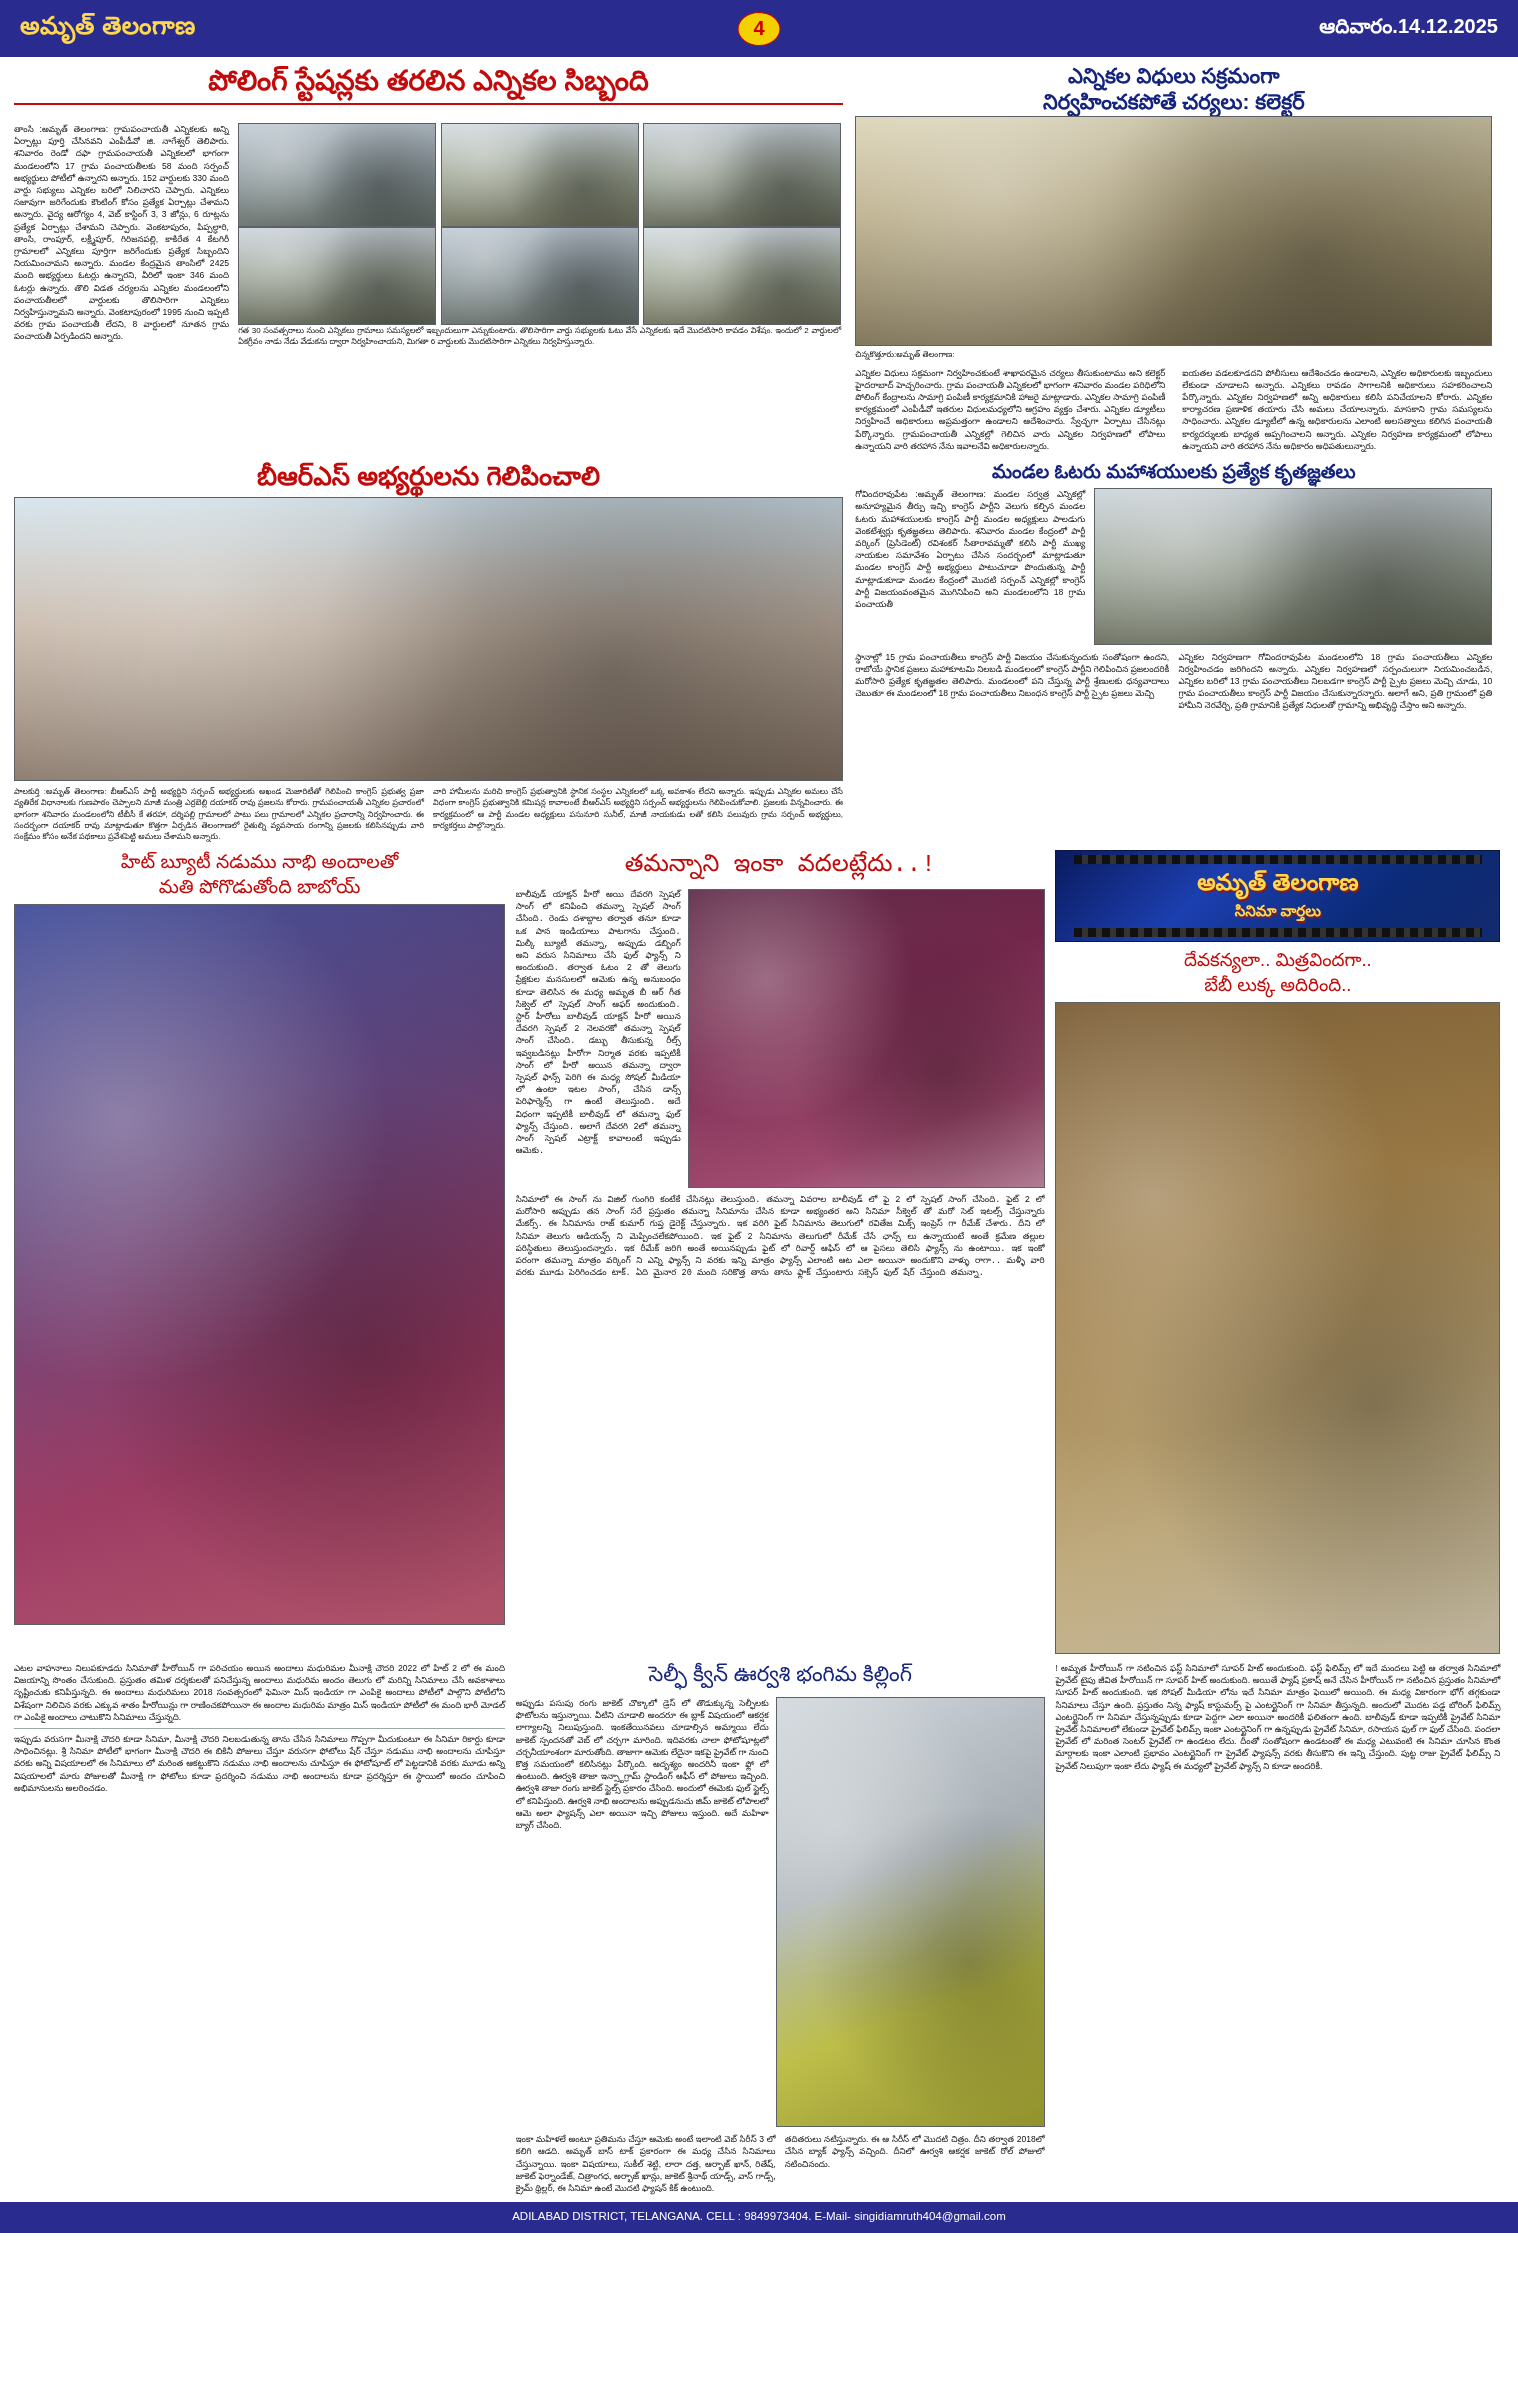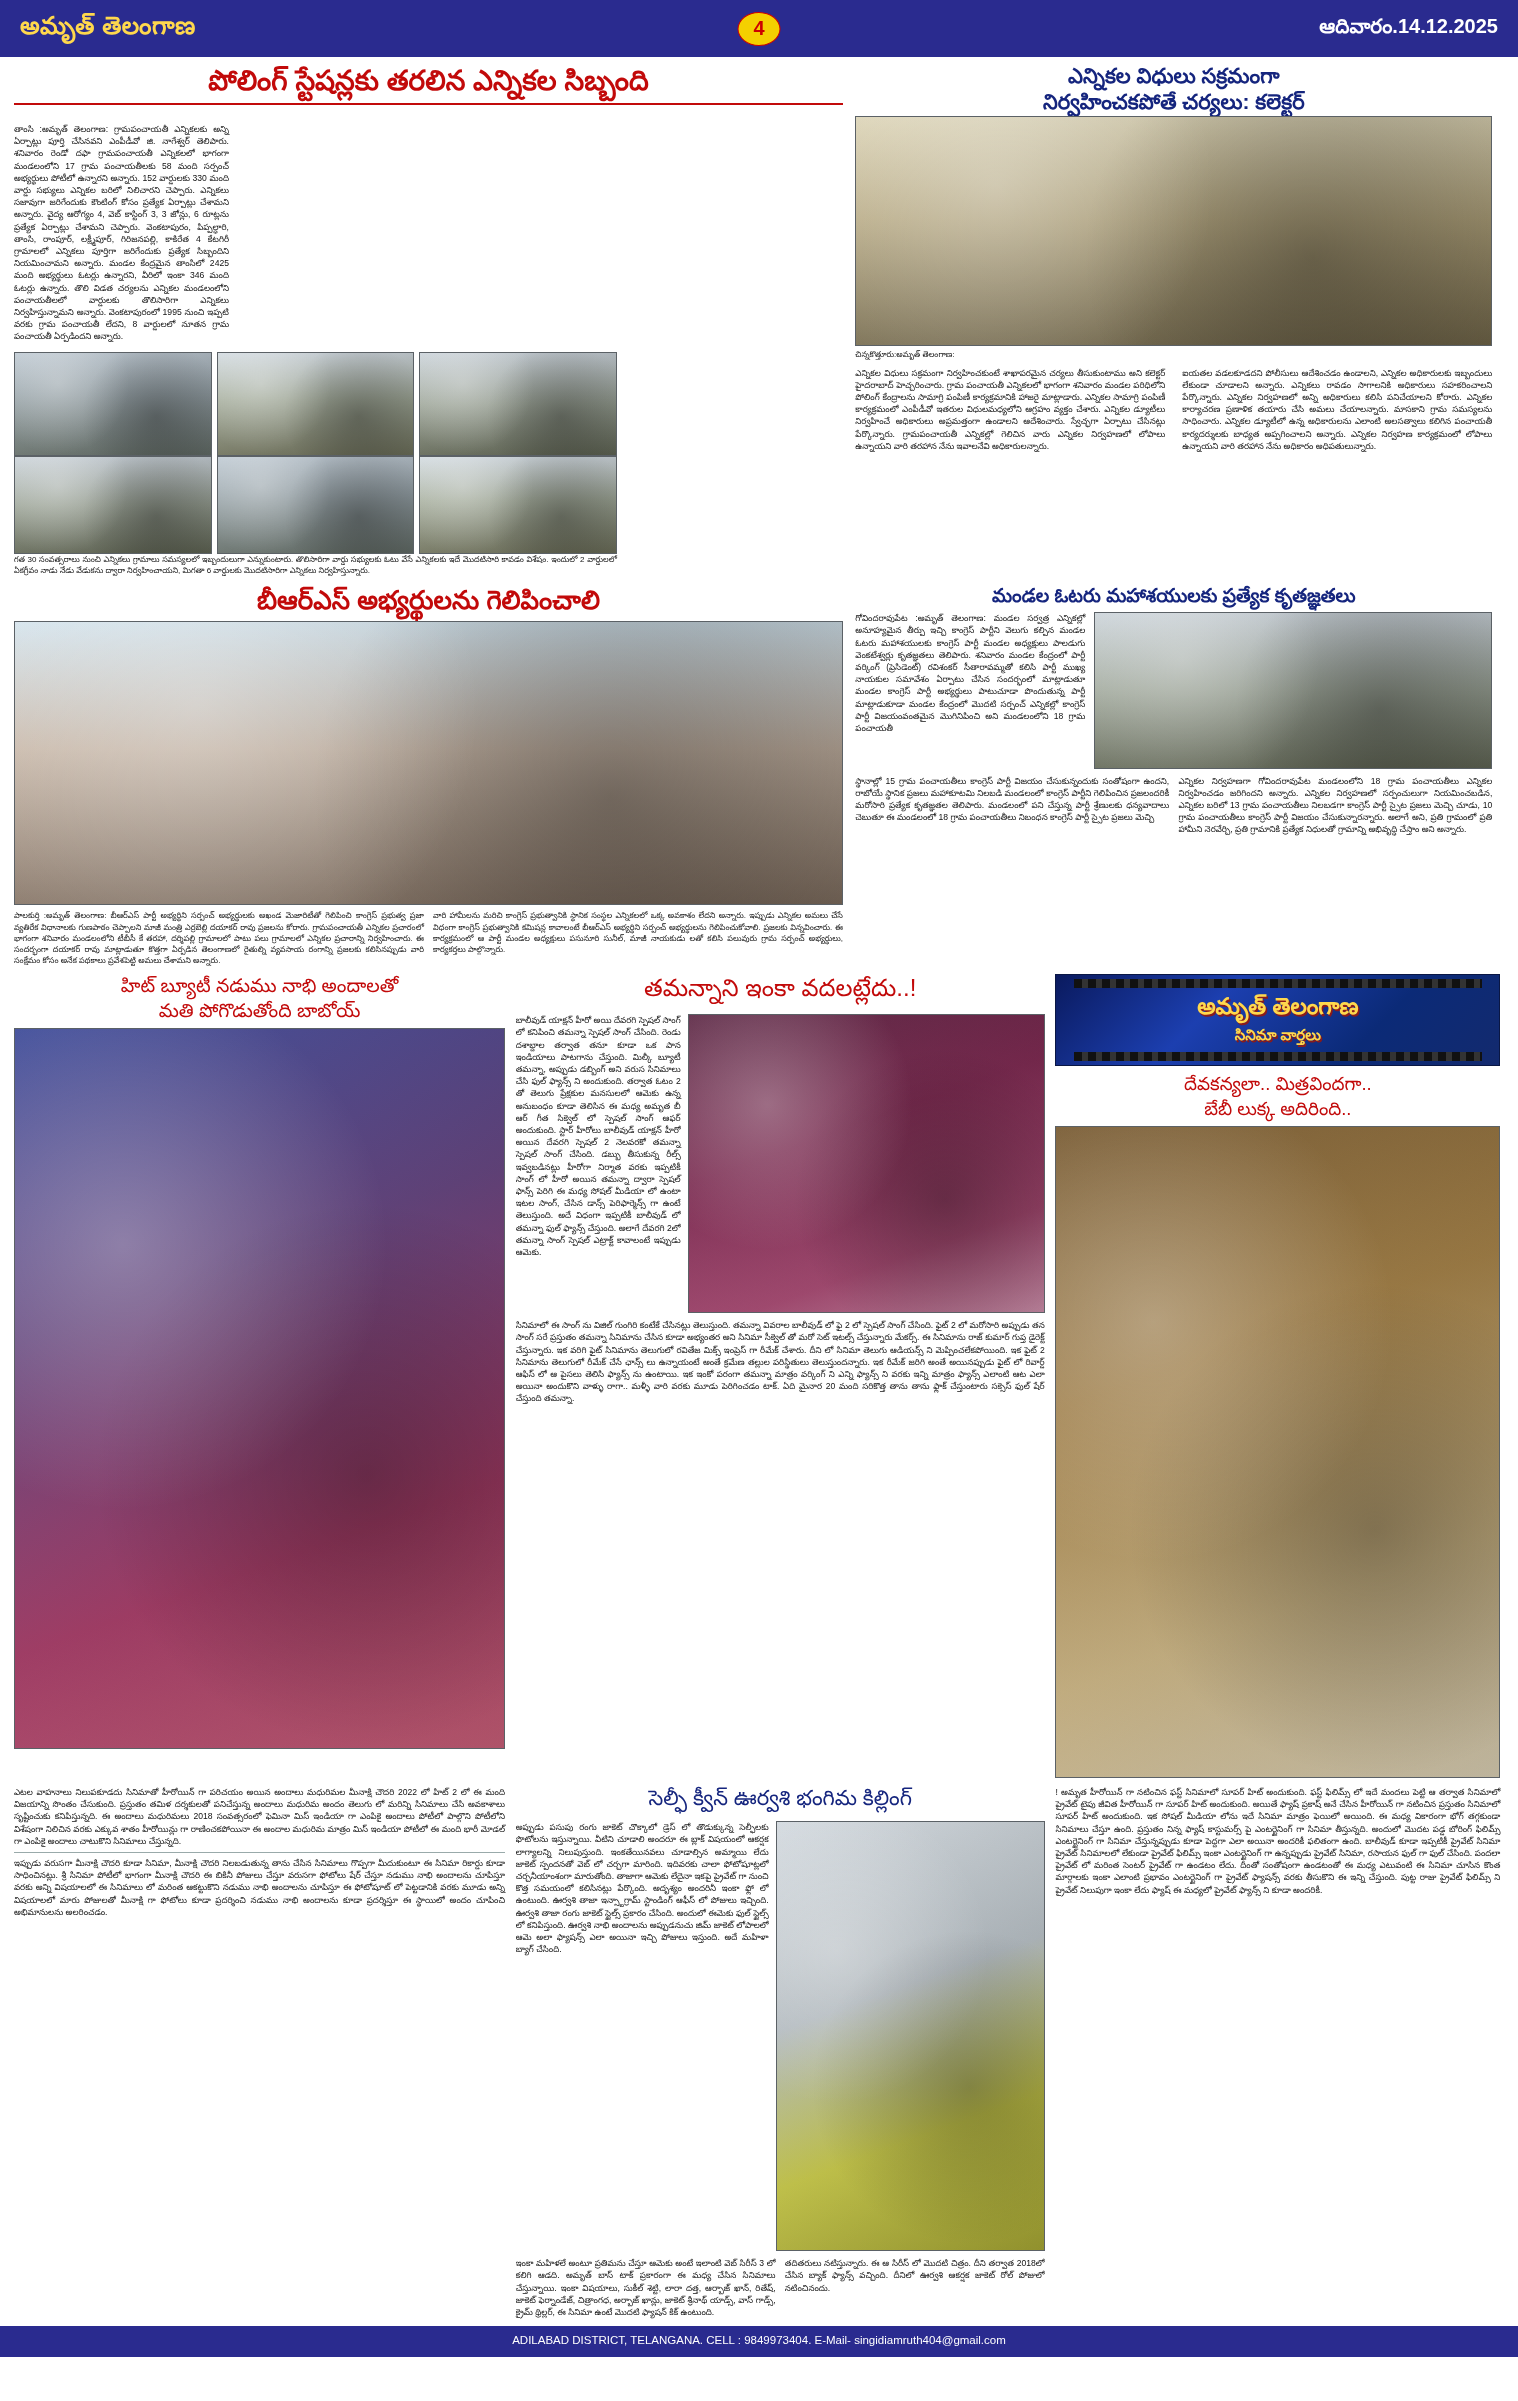--- a/index.html
+++ b/index.html
@@ -106,21 +106,21 @@
   .ph-yellow{ background:linear-gradient(160deg,#cfd6dc 0%, #b9c2c8 40%, #d7d84a 70%, #b9b93a 100%); }
 
   
   .top-wrap { display: flex; gap: 12.3px; }
   .col-left-top { width: 829px; }
   .col-right-top { width: 637px; }
 
   .h-lead { font-size: 28px; }
   .h-right { font-size: 21px; }
 
-  .lead-grid { display: flex; gap: 9.2px; margin-top: 18px; flex-direction: column; }
+  .lead-grid { display: flex; gap: 9.2px; margin-top: 18px; }
   .lead-text { width: 215px; }
   .lead-photos { width: 603px; display: flex; flex-direction: column; gap: 0; }
   .lead-photo-row { display: flex; gap: 4.6px; }
 
   .right-photo { width: 100%; height: 230px; }
   .right-cols { display: flex; gap: 17px; margin-top: 6.1px; }
   .right-cols .body-text { flex: 1; }
 
   
   .brs-wrap { margin-top: 7.7px; display: flex; gap: 12.3px; }
@@ -134,21 +134,21 @@
   .h-mandal { font-size: 19px; }
   .mandal-row { display: flex; gap: 9.2px; margin-top: 4.6px; }
   .mandal-text { width: 230px; }
   .mandal-photo { flex: 1; height: 157px; }
   .mandal-cols { display: flex; gap: 9.2px; margin-top: 5.4px; }
   .mandal-cols .body-text { flex: 1; }
 
   
   .cinema-wrap { margin-top: 7.7px; display: flex; gap: 10.7px; }
   .cine-left { width: 491px; }
-  .cine-mid { width: 529px; }
+  .cine-mid { width: 529px; font-family: Liberation Mono, monospace; }
   .cine-right { width: 445px; }
 
   .h-hit {
     font-size: 19px;
     color: #c20a0a;
     text-align: center;
     line-height: 1.3;
   }
   .h-tamanna { font-size: 24px; color:#c20a0a; text-align:center; }
   .hero-photo { width: 100%; height: 721px; margin-top: 4.6px; }

